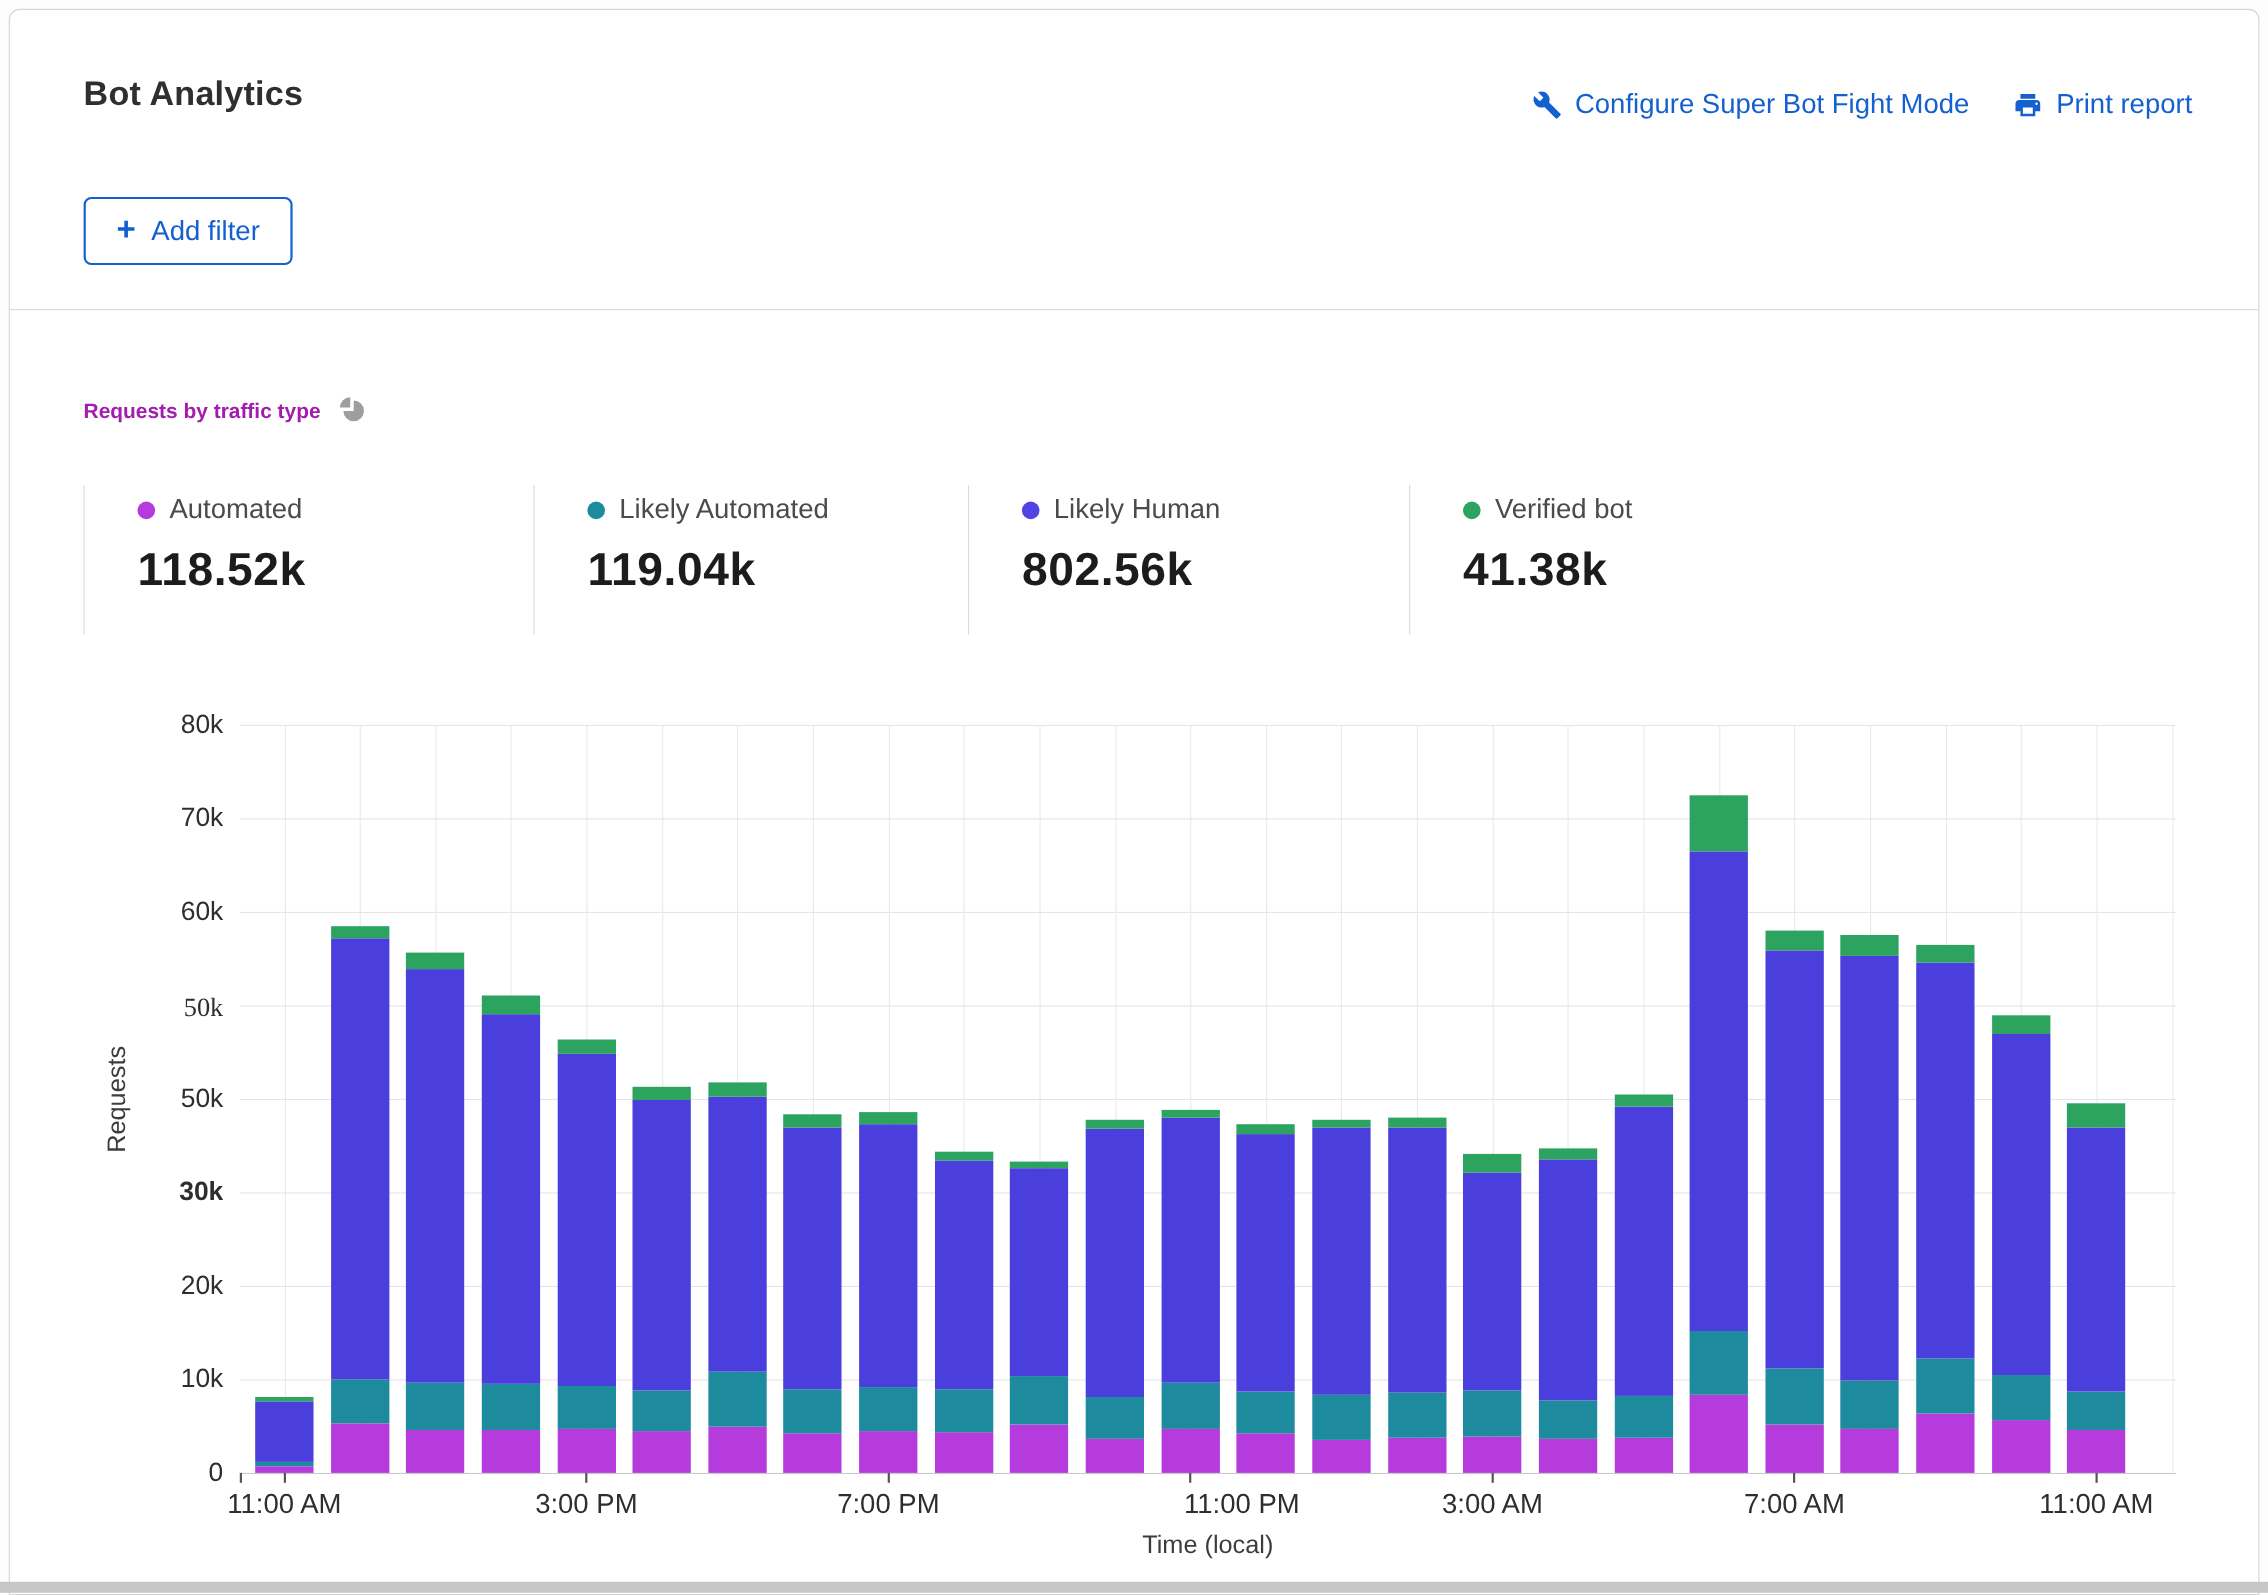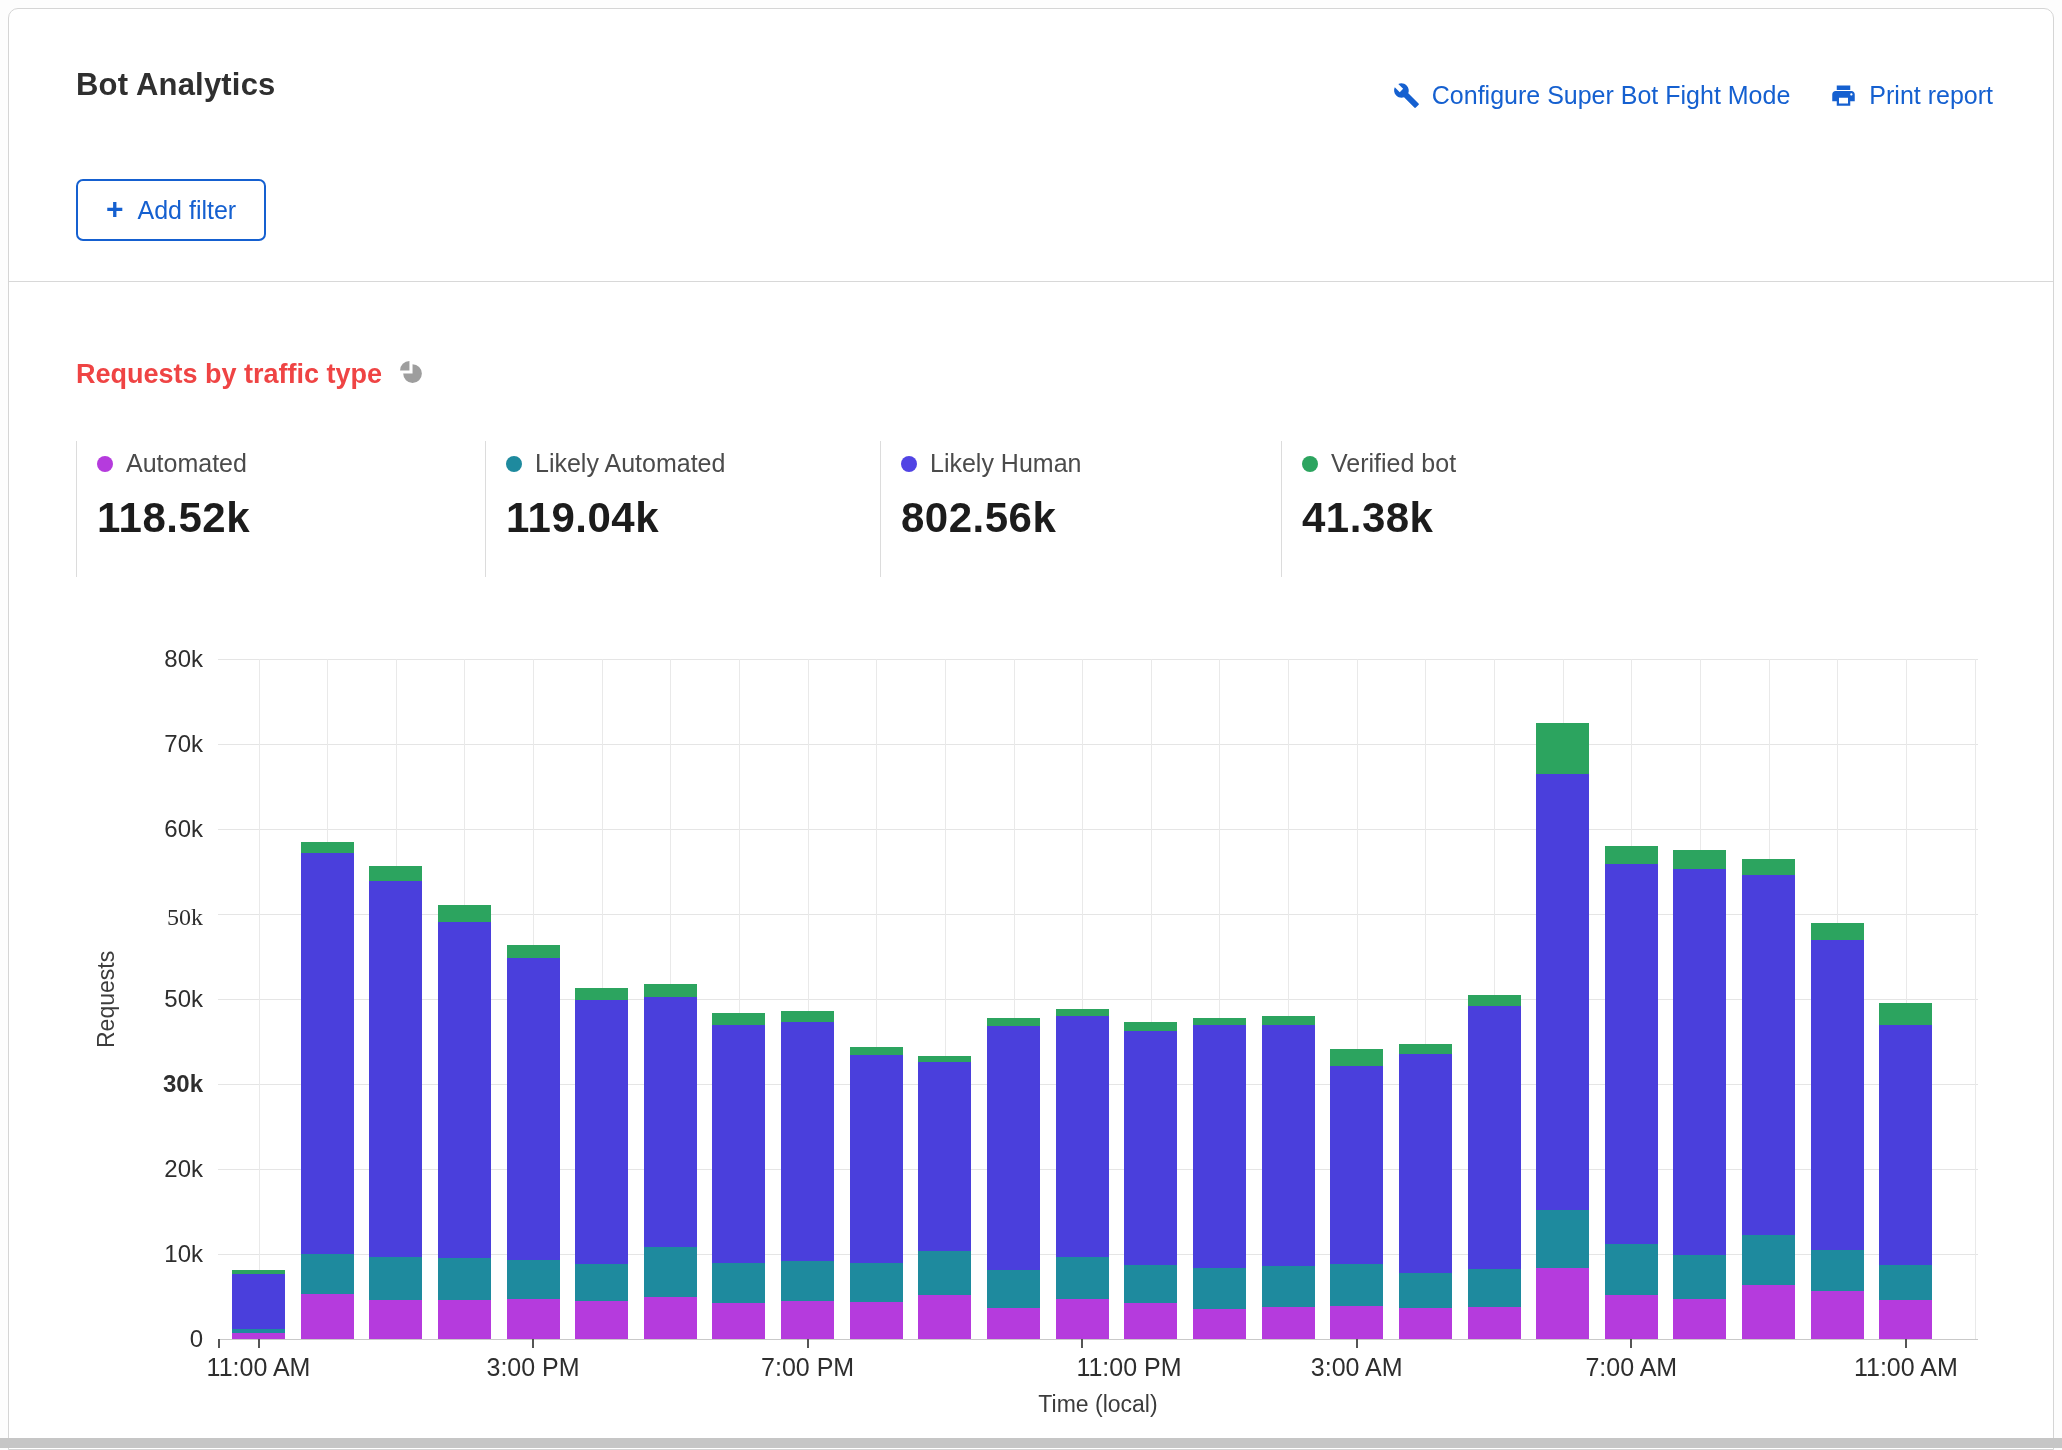--- a/index.html
+++ b/index.html
@@ -30,25 +30,25 @@
   }
   .time-select .val { margin-left:30px; font-size:26px; color:#363636; }
   .caret {
     position:absolute; right:26px; top:29px; width:0; height:0;
     border-left:11px solid transparent; border-right:11px solid transparent;
     border-top:13px solid #6e6e6e;
   }
   .divider { position:absolute; left:0px; top:272px; width:2046px; height:0; border-top:1px solid #d8d8d8; }
 
   .section-title-row { position:absolute; left:67px; top:350px; display:flex; align-items:center; gap:16px; }
-  .section-title { font-size:27px; font-weight:bold; color:#ef4444; }
+  .section-title { font-size:19px; font-weight:bold; color:#a21caf; }
 
   .stats-row { position:absolute; left:67px; top:432px; display:flex; }
   .stat { padding-top:8px; height:136px; }
-  .stat.sep { border-left:1px solid #dcdcdc; padding-left:20px; }
+  .stat.sep { border-left:1px solid #dcdcdc; padding-left:48px; }
   .stat-label-row { display:flex; align-items:center; gap:13px; }
   .stat-dot { width:16px; height:16px; border-radius:50%; flex:0 0 auto; }
   .stat-label { font-size:25px; color:#4b4b4b; }
   .stat-value { font-size:42px; font-weight:bold; color:#1c1c1c; margin-top:16px; letter-spacing:0.5px; }
 
   .chart-plot { position:absolute; left:209px; top:650px; width:1760px; height:680px; }
   .hgrid { position:absolute; left:0; width:100%; height:0; border-top:1px solid #e5e5e5; }
   .hgrid.zero { border-top:1px solid #c9c9c9; }
   .vgrid { position:absolute; top:0; width:0; height:680px; border-left:1px solid #e9e9e9; }
   .bar-seg { position:absolute; }

